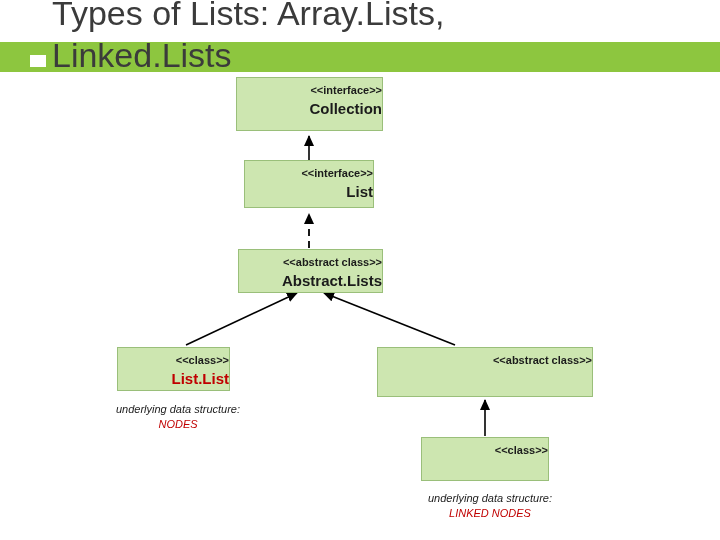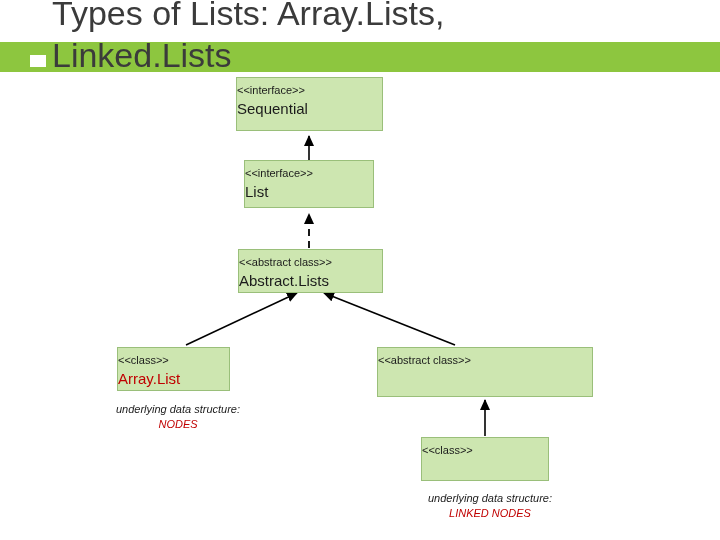--- a/index.html
+++ b/index.html
@@ -60,22 +60,23 @@
     z-index: 6;
     white-space: pre-line;
   }
 
   
   .box {
     position: absolute;
     background: #CDE6B0;
     border: 1px solid #9ABF7A;
     box-sizing: border-box;
-    text-align: left;
+    text-align: right;
     z-index: 3;
+    font-weight: bold;
   }
   .box .stereotype {
     display: block;
     font-size: 11px;
     color: #1b1b1b;
     line-height: 14px;
     padding-top: 5px;
   }
   .box .cname {
     display: block;
@@ -139,36 +140,36 @@
 
     <line x1="186" y1="345" x2="297" y2="293" stroke="#000000" stroke-width="1.6" marker-end="url(#hollowArrow)"></line>
 
     <line x1="455" y1="345" x2="324" y2="293" stroke="#000000" stroke-width="1.6" marker-end="url(#hollowArrow)"></line>
 
     <line x1="485" y1="436" x2="485" y2="400" stroke="#000000" stroke-width="1.6" marker-end="url(#hollowArrow)"></line>
   </svg>
 
   <div class="box" style="left:236px; top:77px; width:147px; height:54px;">
     <span class="stereotype">&lt;&lt;interface&gt;&gt;</span>
-    <span class="cname dark">Sequential</span>
+    <span class="cname dark">Collection</span>
   </div>
 
   <div class="box" style="left:244px; top:160px; width:130px; height:48px;">
     <span class="stereotype">&lt;&lt;interface&gt;&gt;</span>
     <span class="cname dark">List</span>
   </div>
 
   <div class="box" style="left:238px; top:249px; width:145px; height:44px;">
     <span class="stereotype">&lt;&lt;abstract class&gt;&gt;</span>
     <span class="cname dark">Abstract.Lists</span>
   </div>
 
   <div class="box" style="left:117px; top:347px; width:113px; height:44px;">
     <span class="stereotype">&lt;&lt;class&gt;&gt;</span>
-    <span class="cname red">Array.List</span>
+    <span class="cname red">List.List</span>
   </div>
 
   <div class="box" style="left:377px; top:347px; width:216px; height:50px;">
     <span class="stereotype">&lt;&lt;abstract class&gt;&gt;</span>
   </div>
 
   <div class="box" style="left:421px; top:437px; width:128px; height:44px;">
     <span class="stereotype">&lt;&lt;class&gt;&gt;</span>
   </div>
 

